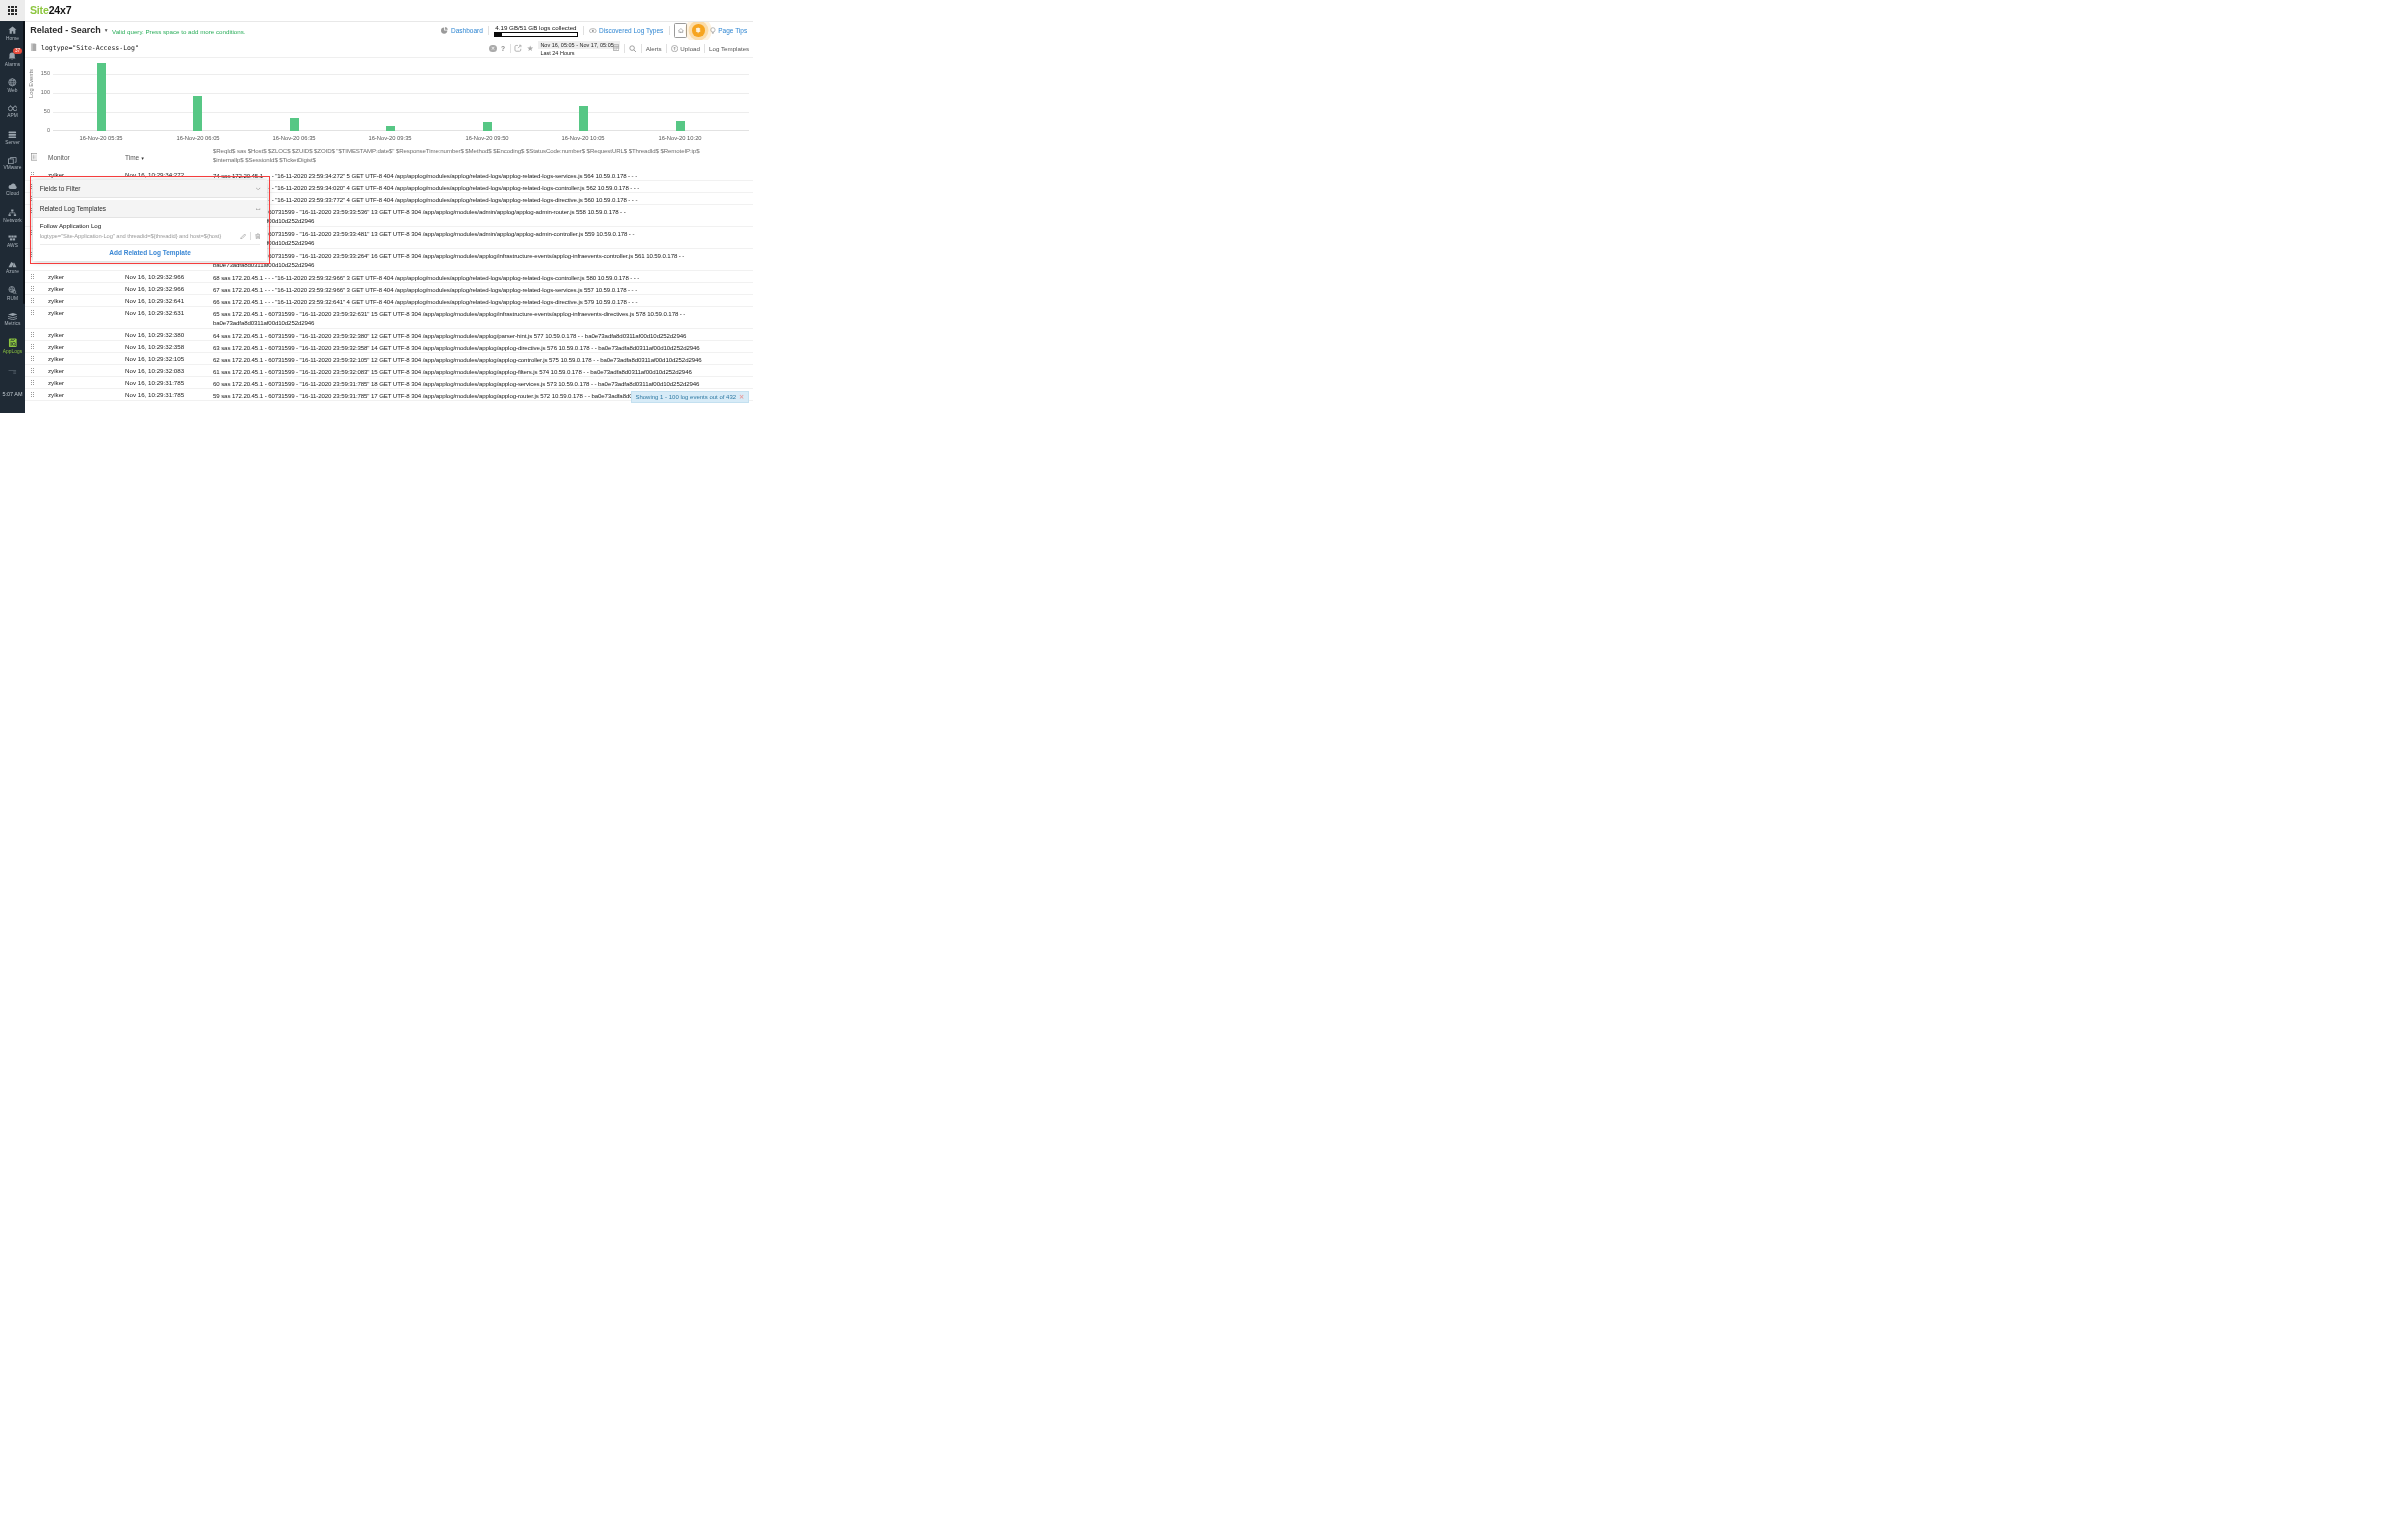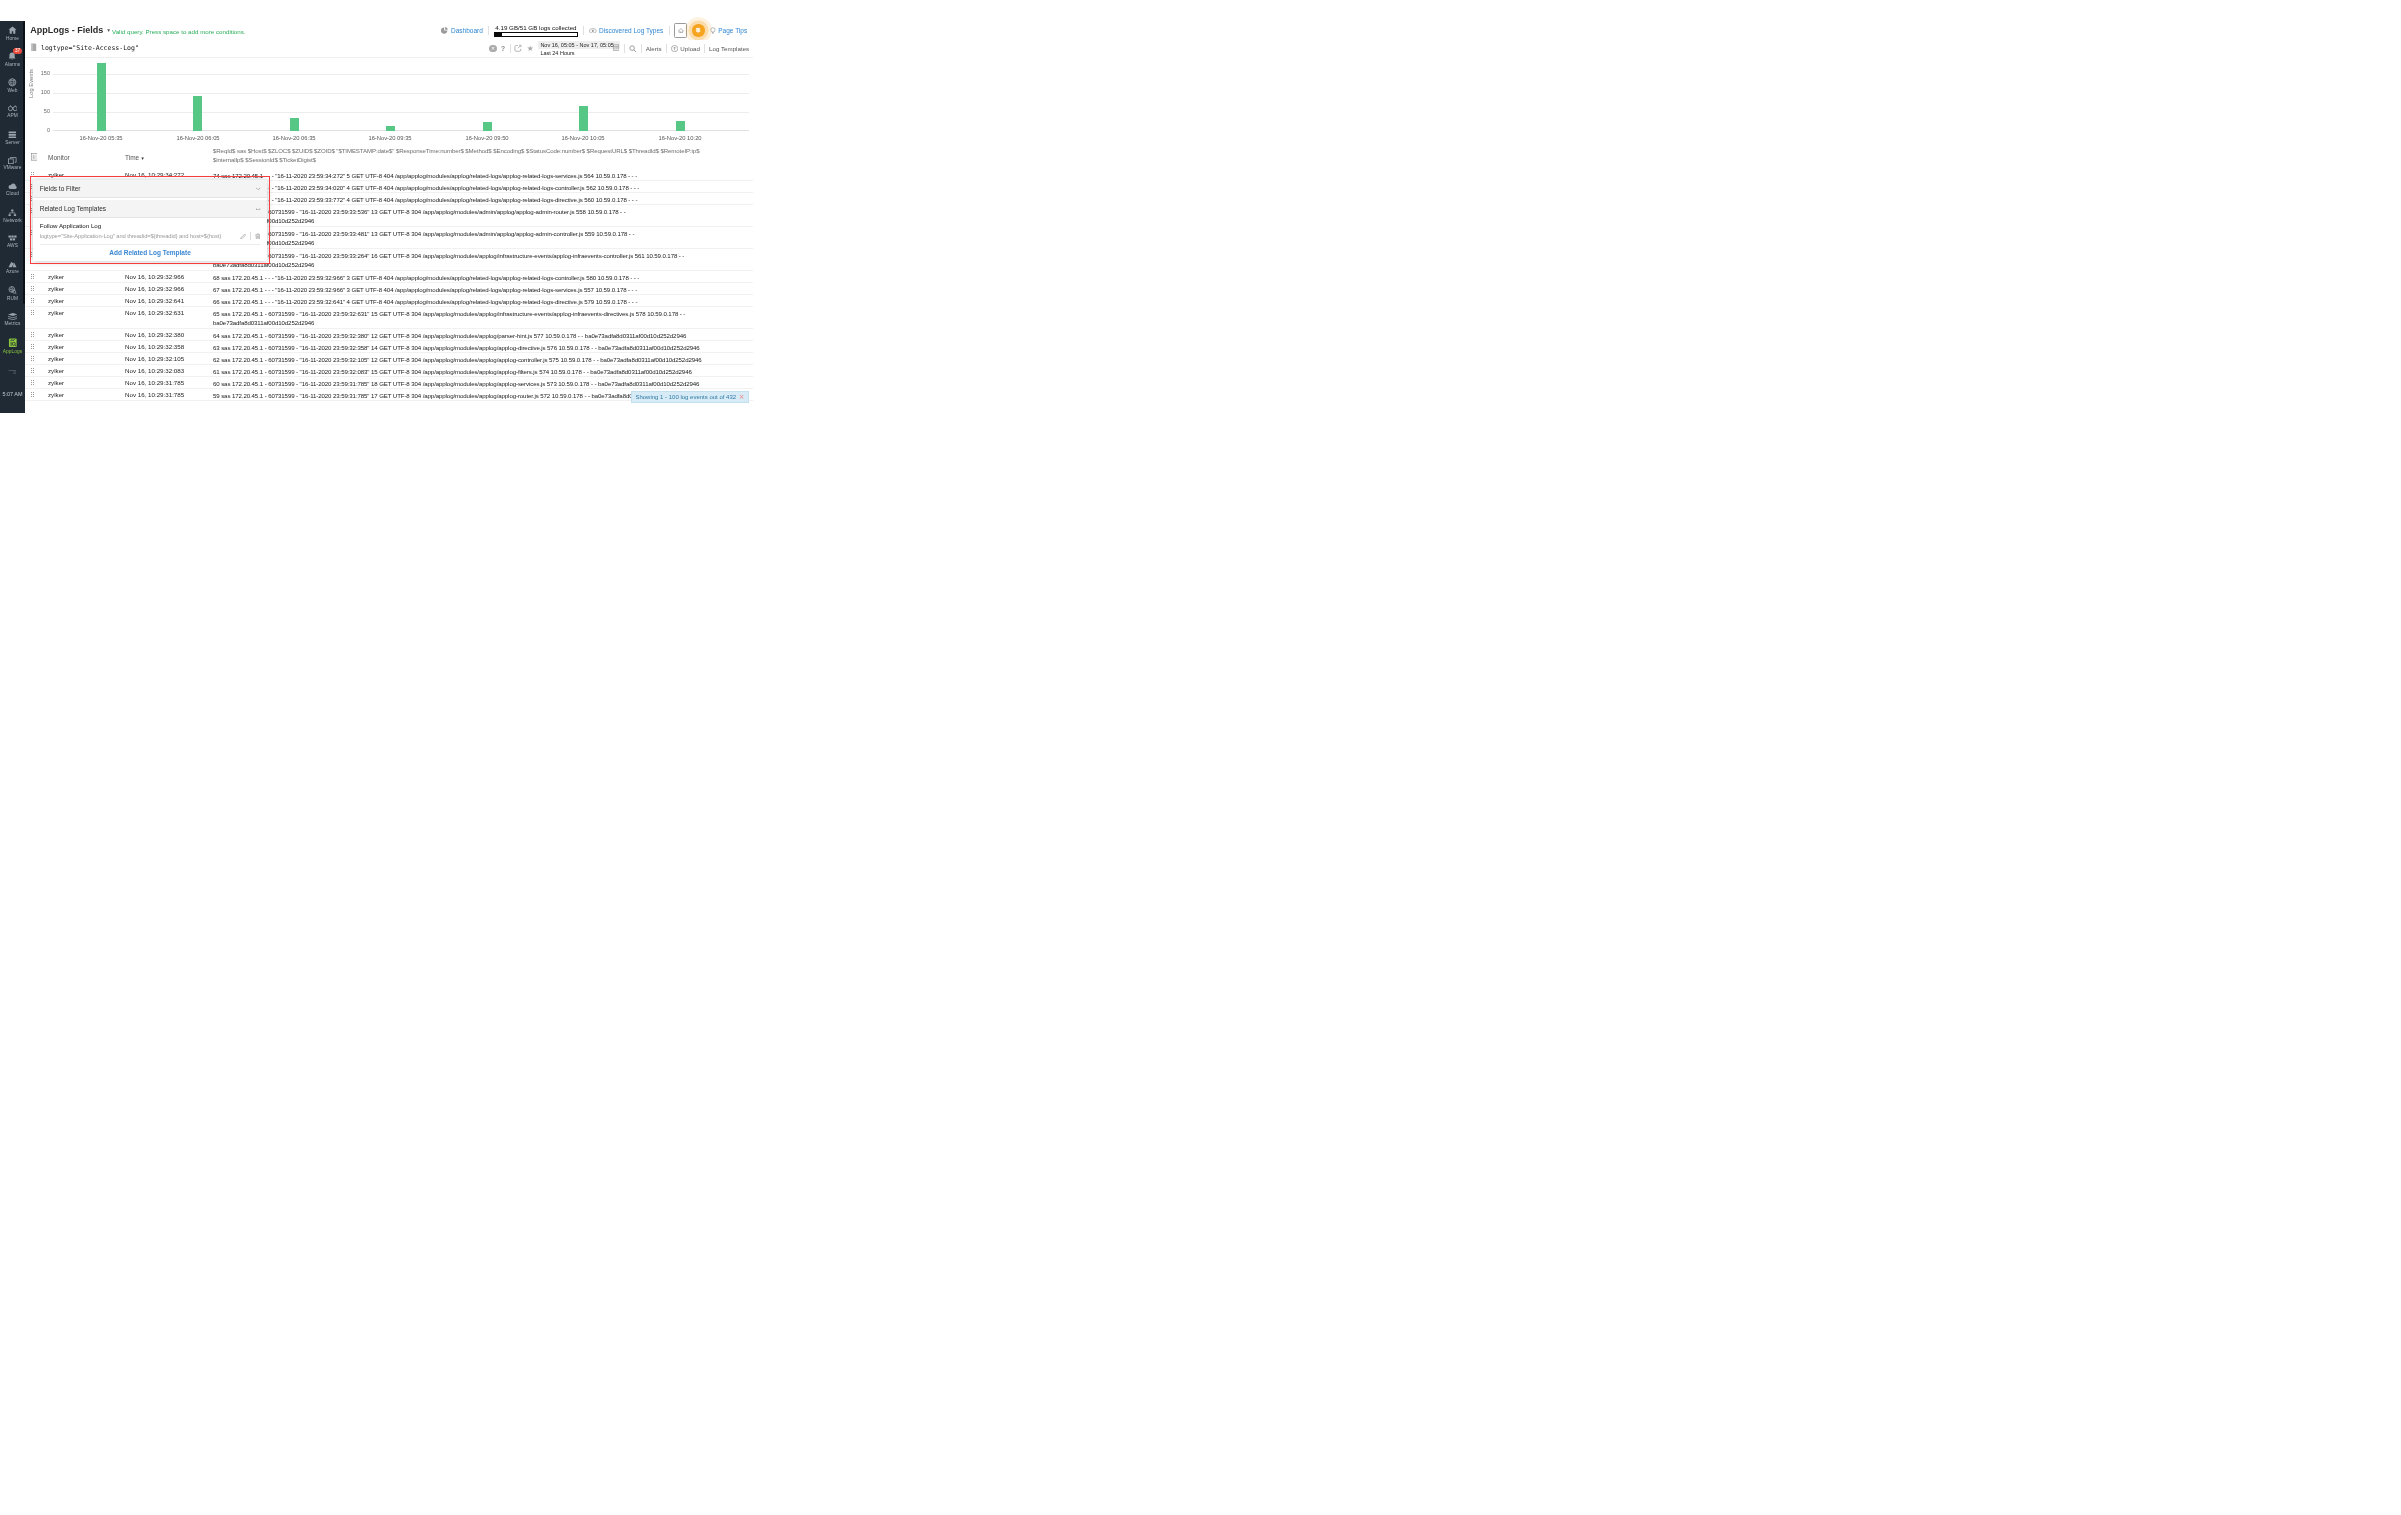--- a/index.html
+++ b/index.html
@@ -91,20 +91,36 @@
   .sitem.active .lbl{color:#8dc63f;}
   .sbadge{position:absolute;left:12.5px;top:1px;background:#e74c3c;color:#fff;font-size:4.6px;border-radius:3.8px;padding:0.5px 2.4px;}
   .stime{position:absolute;left:0;right:0;bottom:16.3px;text-align:center;font-size:5.5px;color:#c2cad1;}
   svg{display:block;}
 </style>
 </head>
 <body>
 
 <div class="app">
 
+  <div class="topbar">
+    <div class="launcher">
+      <span class="grid9">
+          <i></i>
+          <i></i>
+          <i></i>
+          <i></i>
+          <i></i>
+          <i></i>
+          <i></i>
+          <i></i>
+          <i></i>
+        </span>
+    </div>
+    <div class="logo"><span class="g">Site</span><span class="k">24x7</span></div>
+  </div>
 
   <div class="sidebar" id="sidebar">
     <div class="sthumb"></div>
     <div class="sitem">
         <span>
           <svg width="9" height="8.2" viewBox="0 0 19 17">
             <path d="M9.5 1 1 8h2.5v8h4.5v-5h3v5h4.5V8H18z" fill="#9aa4ad"></path>
           </svg>
         </span>
         <span class="lbl">Home</span>
@@ -239,21 +255,21 @@
         <span>
           <svg width="8.6" height="3.8" viewBox="0 0 18 8">
             <path d="M1 1h16M11 4h6M11 7h6" stroke="#5c6873" stroke-width="1.4" fill="none"></path>
           </svg>
         </span>
       </div>
       <div class="stime">5:07 AM</div>
   </div>
 
   <div class="titlebar">
-    <div class="pagetitle"><span>AppLogs - Fields</span><span class="caret">▼</span></div>
+    <div class="pagetitle"><span>Related - Search</span><span class="caret">▼</span></div>
     <div class="queryhint">Valid query. Press space to add more conditions.</div>
     <div class="tb-right">
       <span class="tb-link">
         <svg width="7.2" height="7.2" viewBox="0 0 16 16">
             <path d="M7 1A7 7 0 1 0 14 8H7z" fill="#9a9a9a"></path>
             <path d="M9 0a7 7 0 0 1 6.3 6H9z" fill="#9a9a9a"></path>
           </svg>
         <span>Dashboard</span>
         </span>
       <span class="vsep"></span>

